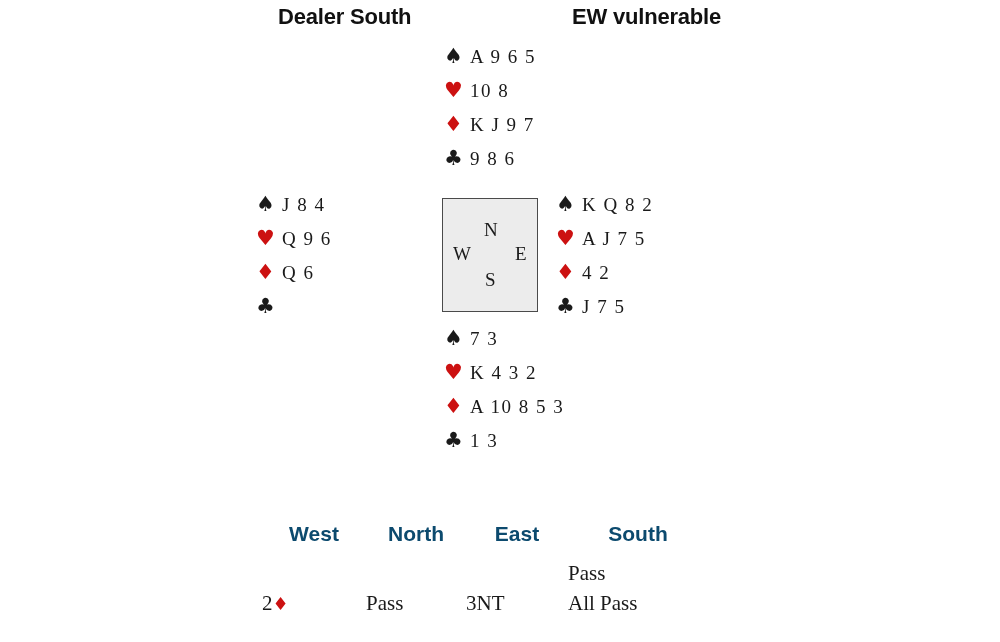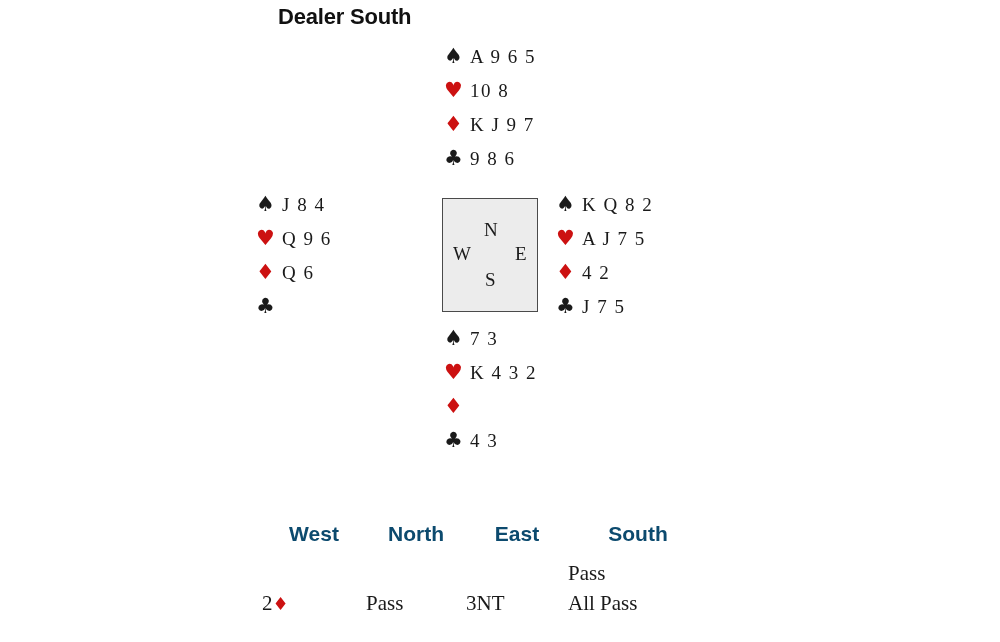--- a/index.html
+++ b/index.html
@@ -122,20 +122,21 @@
     font-size: 18px;
   }
   .bid-suit.red { color: #cc1111; }
   .bid-suit.black { color: #1a1a1a; }
 </style>
 </head>
 <body>
 
 <div class="headers">
   <div class="header-label" id="dealer-label">Dealer South</div>
+  <div class="header-label" id="vuln-label">EW vulnerable</div>
 </div>
 
 <div class="hand" id="hand-north">
   <div class="suit-row">
     <span class="suit-sym black">♠</span>
     <span class="cards">A 9 6 5</span>
   </div>
   <div class="suit-row">
     <span class="suit-sym red">♥</span>
     <span class="cards">10 8</span>
@@ -191,24 +192,25 @@
   <div class="suit-row">
     <span class="suit-sym black">♠</span>
     <span class="cards">7 3</span>
   </div>
   <div class="suit-row">
     <span class="suit-sym red">♥</span>
     <span class="cards">K 4 3 2</span>
   </div>
   <div class="suit-row">
     <span class="suit-sym red">♦</span>
-  </div>
-  <div class="suit-row">
-    <span class="suit-sym black">♣</span>
-    <span class="cards">4 3</span>
+    <span class="cards">A 10 8 5 3</span>
+  </div>
+  <div class="suit-row">
+    <span class="suit-sym black">♣</span>
+    <span class="cards">1 3</span>
   </div>
 </div>
 
 <div id="compass">
   <span class="n">N</span>
   <span class="w">W</span>
   <span class="e">E</span>
   <span class="s">S</span>
 </div>
 

